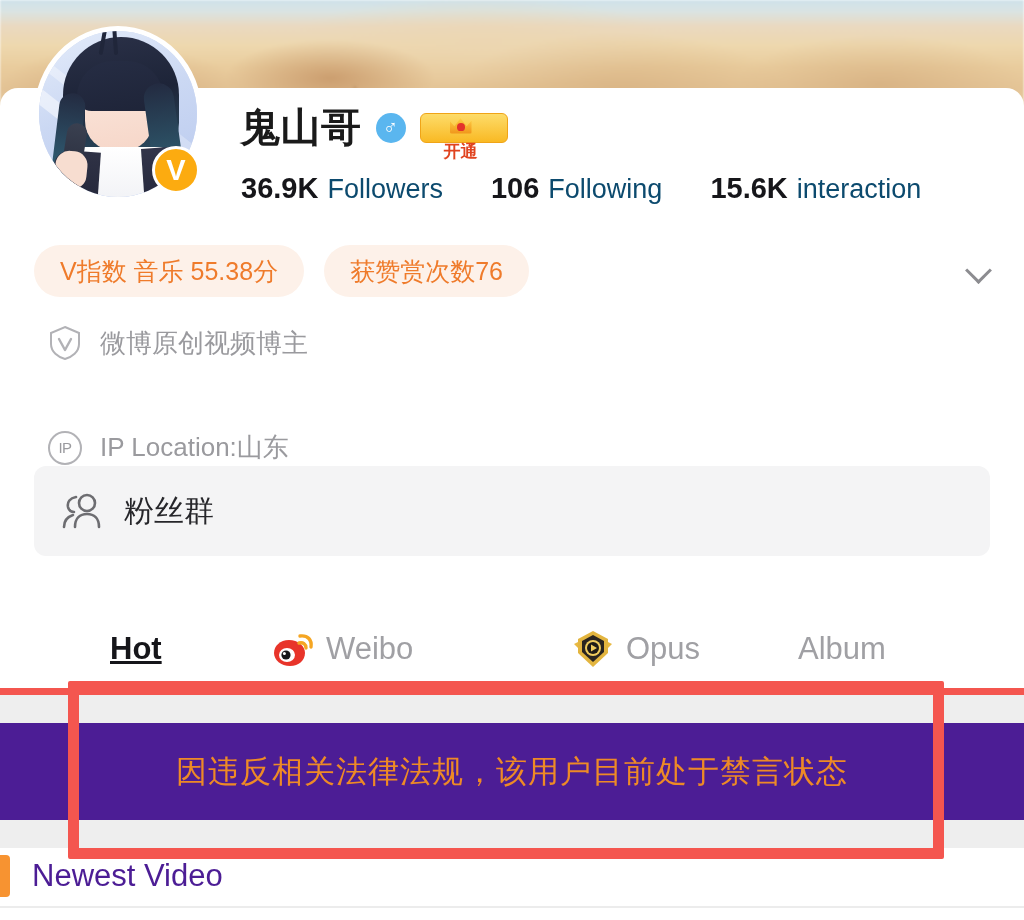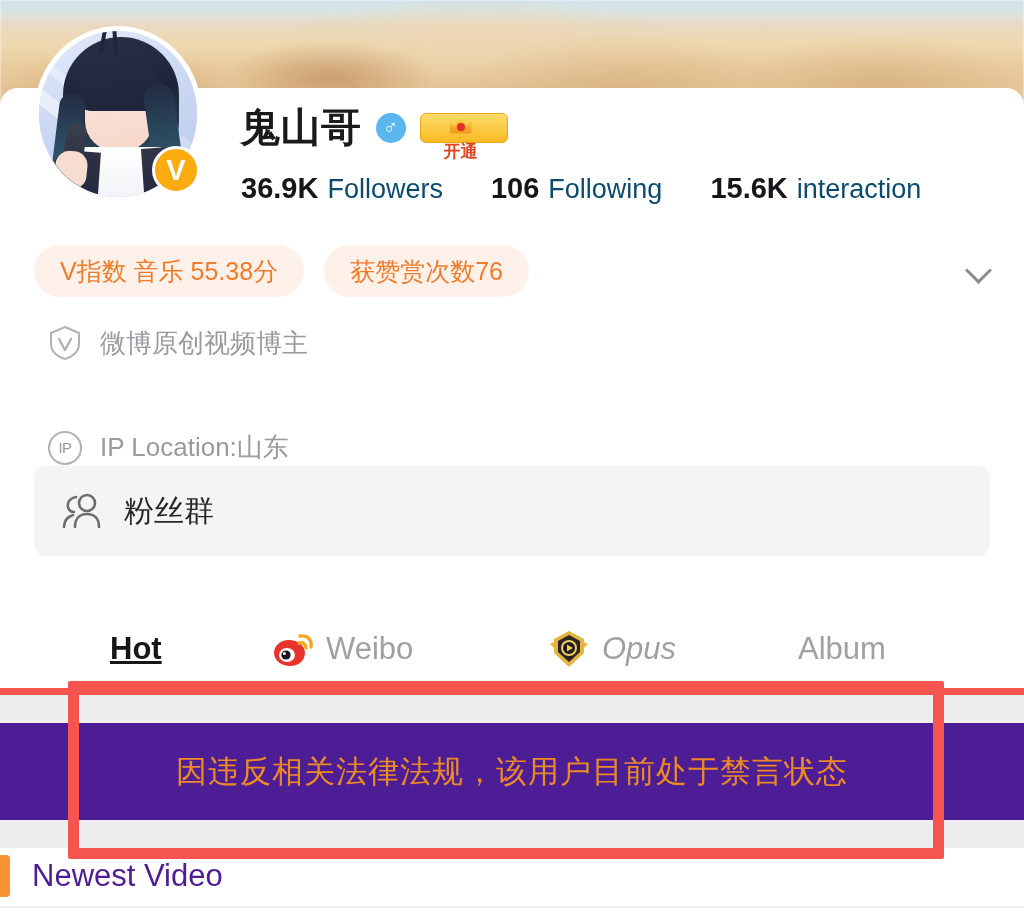--- a/index.html
+++ b/index.html
@@ -312,21 +312,21 @@
     display: flex; align-items: center;
   }
   .tab {
     display: flex; align-items: center; gap: 12px;
     font-size: 31px; color: #a0a0a4;
     position: absolute;
   }
   .tab.active { color: #16161a; font-weight: bold; }
   .tab-hot  { left: 110px; text-decoration: underline; }
   .tab-weibo{ left: 272px; }
-  .tab-opus { left: 548px; font-style: italic; }
+  .tab-opus { left: 572px; }
   .tab-album{ left: 798px; }
   .weibo-icon { width: 42px; height: 40px; flex: none; }
   .opus-icon  { width: 42px; height: 42px; flex: none; }
   .tab-underline {
     position: absolute; left: 0; top: 688px;
     width: 1024px; height: 7px;
     background: #f4564f;
   }
 
   

